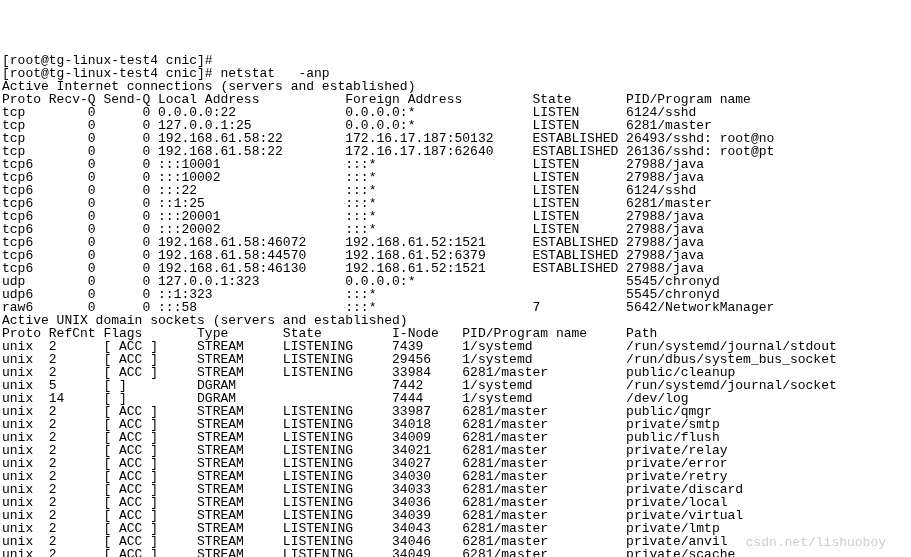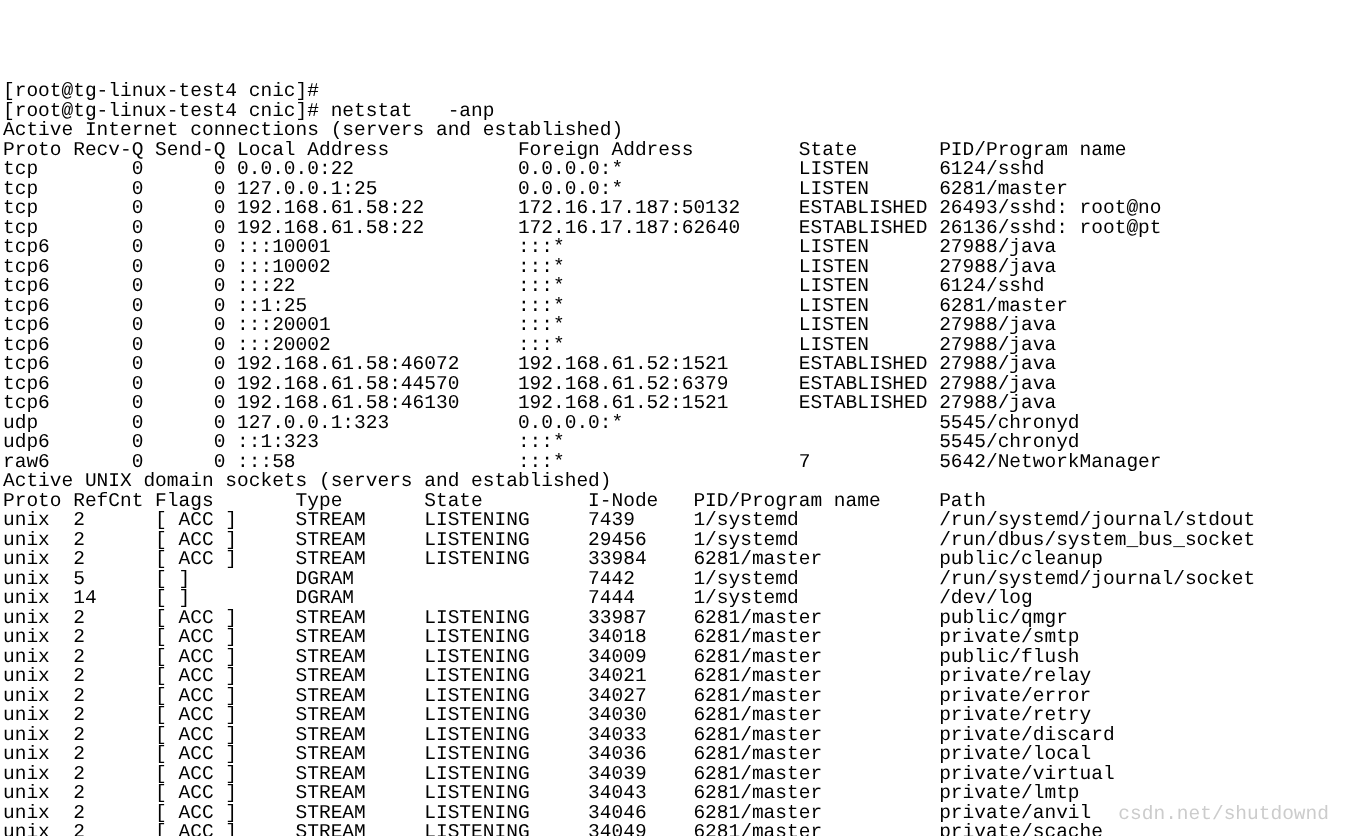--- a/index.html
+++ b/index.html
@@ -63,16 +63,16 @@
 unix  2      [ ACC ]     STREAM     LISTENING     34033    6281/master          private/discard
 unix  2      [ ACC ]     STREAM     LISTENING     34036    6281/master          private/local
 unix  2      [ ACC ]     STREAM     LISTENING     34039    6281/master          private/virtual
 unix  2      [ ACC ]     STREAM     LISTENING     34043    6281/master          private/lmtp
 unix  2      [ ACC ]     STREAM     LISTENING     34046    6281/master          private/anvil
 unix  2      [ ACC ]     STREAM     LISTENING     34049    6281/master          private/scache
 unix  2      [ ACC ]     STREAM     LISTENING     34024    6281/master          public/showq
 unix  2      [ ]         DGRAM                    19549    1/systemd            /run/systemd/shutdownd
 unix  2      [ ACC ]     STREAM     LISTENING     33980    6281/master          public/pickup
 unix  2      [ ACC ]     STREAM     LISTENING     19324    1/systemd            /run/systemd/private</div>
-<div class="watermark">csdn.net/shutdownd</div>
+<div class="watermark">csdn.net/lishuoboy</div>
 
 
 
 
 </body></html>

